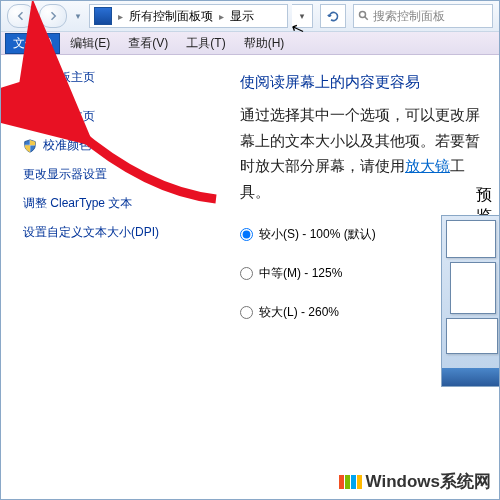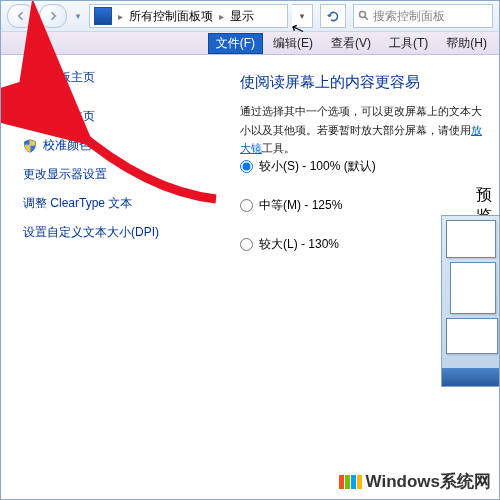--- a/index.html
+++ b/index.html
@@ -10,31 +10,31 @@
   .dd-small{width:14px;height:22px;display:flex;align-items:center;justify-content:center;color:#6a86a4;font-size:9px;}
   .addr{flex:1;height:22px;border:1px solid #b5c7db;background:#fff;display:flex;align-items:center;padding:0 4px;gap:6px;}
   .addr .cp-icon{width:16px;height:16px;background:linear-gradient(#2a6fd4,#134a9e);border:1px solid #1a4f99;}
   .addr .crumb{color:#000;}
   .addr .sep{color:#777;font-size:10px;}
   .addr-dd{width:20px;height:22px;border:1px solid #b5c7db;border-left:none;background:#fff;display:flex;align-items:center;justify-content:center;font-size:9px;color:#555;}
   .refresh{width:24px;height:22px;border:1px solid #b5c7db;background:#fff;margin-left:3px;display:flex;align-items:center;justify-content:center;}
   .refresh svg{width:13px;height:13px;stroke:#3a6aa8;stroke-width:2;fill:none;}
   .search{width:130px;height:22px;border:1px solid #b5c7db;background:#fff;margin-left:3px;display:flex;align-items:center;padding:0 4px;color:#888;gap:3px;}
   .search svg{width:12px;height:12px;stroke:#888;stroke-width:2;fill:none;flex-shrink:0;}
-  .menubar{height:22px;background:linear-gradient(#f0eaf6,#e4dff0);border-bottom:1px solid #c7bfda;display:flex;align-items:center;padding:0 4px;gap:2px;justify-content:flex-end;}
+  .menubar{height:22px;background:linear-gradient(#f0eaf6,#e4dff0);border-bottom:1px solid #c7bfda;display:flex;align-items:center;padding:0 4px;gap:2px;}
   .menu-item{padding:2px 8px;color:#222;}
   .menu-item.sel{background:#1a63c9;color:#fff;border:1px solid #134a97;padding:1px 7px;}
   .body{display:flex;height:calc(100% - 52px);}
   .sidebar{width:215px;background:#fff;padding:14px 10px 26px 22px;box-sizing:border-box;}
   .sidebar .head{color:#003399;font-size:12px;margin-bottom:16px;}
   .sidebar .link{color:#003399;font-size:12px;padding:6px 0;display:flex;align-items:center;gap:6px;}
   .sidebar .link .sh{width:14px;height:14px;}
   .content{flex:1;padding:18px 15px 0 24px;box-sizing:border-box;position:relative;}
   h1{color:#003399;font-size:15px;font-weight:normal;margin:0 0 10px 0;}
-  .desc{color:#222;font-size:11px;line-height:1.7;}
+  .desc{color:#222;font-size:15px;line-height:1.7;margin-bottom:22px;}
   .desc a{color:#0066cc;text-decoration:underline;}
   .opts{display:flex;flex-direction:column;gap:22px;}
   .opt{display:flex;align-items:center;gap:6px;font-size:12px;}
   .opt input{margin:0;}
   .preview-lbl{position:absolute;left:260px;top:130px;font-size:16px;}
   .preview-box{position:absolute;right:-4px;top:160px;width:60px;height:170px;border:1px solid #89a7c6;background:linear-gradient(#dce8f6,#bcd2ea);overflow:hidden;}
   .preview-box .win{position:absolute;background:#fff;border:1px solid #6a88aa;box-shadow:1px 1px 2px rgba(0,0,0,.15);}
   .preview-box .w1{left:4px;top:4px;width:48px;height:36px;}
   .preview-box .w2{left:8px;top:46px;width:44px;height:50px;}
   .preview-box .w3{left:4px;top:102px;width:50px;height:34px;}
@@ -132,21 +132,21 @@
         <label class="opt">
           <input type="radio" name="sz" checked="" style="">
           <span>较小(S) - 100% (默认)</span>
         </label>
         <label class="opt">
           <input type="radio" name="sz" style="">
           <span>中等(M) - 125%</span>
         </label>
         <label class="opt">
           <input type="radio" name="sz" style="">
-          <span>较大(L) - 130%</span>
+          <span>较大(L) - 260%</span>
         </label>
       </div>
 
       <div class="preview-lbl">预览</div>
       <div class="preview-box">
         <div class="win w1"></div>
           <div class="win w2"></div>
           <div class="win w3"></div>
           <div class="tb"></div>
       </div>

